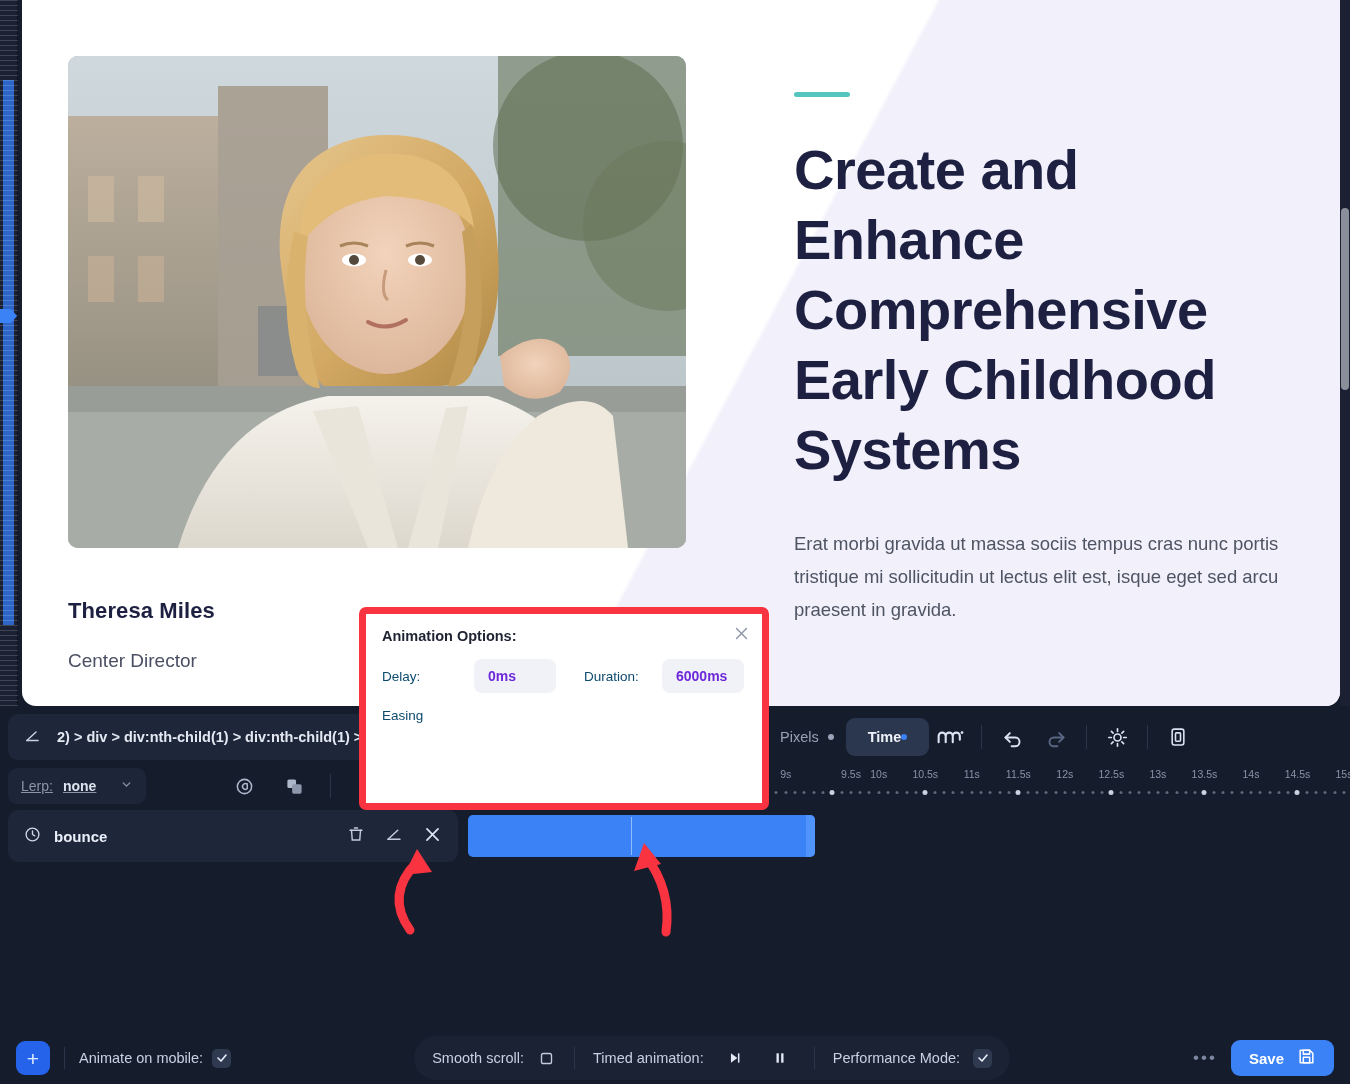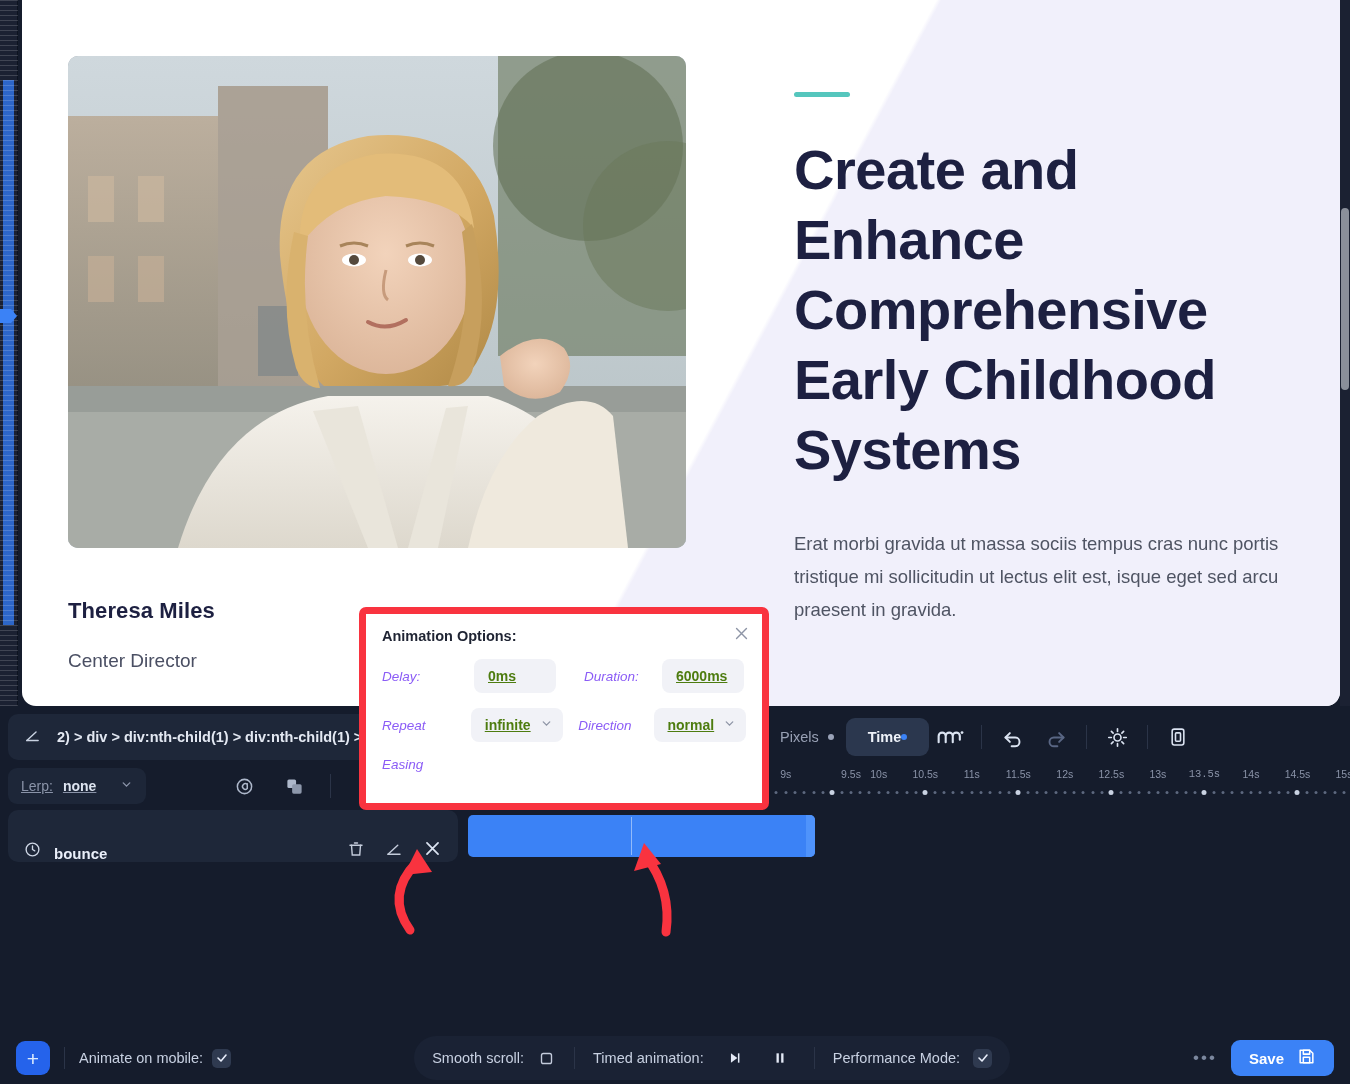--- a/index.html
+++ b/index.html
@@ -139,21 +139,21 @@
     background: #5d687f; transform: translateX(-50%);
   }
   .ruler .dots i.maj { width: 5px; height: 5px; top: 2px; background: #c9d2e2; }
 
   .track-row {
     position: absolute; left: 8px; top: 104px; width: 1334px; height: 52px;
   }
   .track-head {
     position: absolute; left: 0; top: 0; width: 450px; height: 52px;
     background: #1e2739; border-radius: 10px;
-    display: flex; align-items: flex-end; padding: 0 16px;
+    display: flex; align-items: center; padding: 0 16px;
   }
   .track-name { color: #eaeffa; font-size: 15px; font-weight: 700; margin-left: 13px; }
   .track-actions { margin-left: auto; display: flex; align-items: center; gap: 20px; color: #c2cada; }
   .clip {
     position: absolute; left: 460px; top: 5px; width: 347px; height: 42px;
     background: #3b82f6; border-radius: 5px;
   }
   .clip .split { position: absolute; left: 163px; top: 2px; width: 1px; height: 38px; background: rgba(255,255,255,.45); }
   .clip .tail { position: absolute; right: 0; top: 0; width: 9px; height: 42px; background: #4f93fb; border-radius: 0 5px 5px 0; }
 
@@ -199,26 +199,26 @@
     position: absolute; left: 359px; top: 607px; width: 410px; height: 203px;
     border: 7px solid #f9333f; border-radius: 7px; background: #ffffff;
     z-index: 40;
   }
   .pop-inner { position: relative; width: 100%; height: 100%; padding: 14px 16px 0 16px; }
   .pop-title { font-size: 14.5px; font-weight: 700; color: #1f2433; }
   .pop-close {
     position: absolute; right: 12px; top: 11px; color: #8e95a6; cursor: pointer;
   }
   .fld-row { display: flex; align-items: center; margin-top: 15px; }
-  .fld-lbl { color: #8b5cf6; font-size: 13.5px; width: 92px; font-style: italic; }
+  .fld-lbl { color: #0c4a6e; font-size: 13.5px; width: 92px; }
   .fld-lbl.w2 { width: 64px; }
   .fld-box {
     background: #f1f2f7; border-radius: 8px; height: 34px;
     display: flex; align-items: center; padding: 0 14px;
-    color: #4d7c0f; font-size: 14px; font-weight: 700; text-decoration: underline;
+    color: #6d28d9; font-size: 14px; font-weight: 700;
   }
   .fld-in { width: 82px; }
   .fld-sel { width: 95px; justify-content: space-between; padding-right: 10px; }
   .fld-wide { width: 292px; justify-content: space-between; padding-right: 12px; }
   .chev { color: #8e95a6; }
 
   
   #arrows { position: absolute; left: 0; top: 0; width: 1350px; height: 1084px; pointer-events: none; z-index: 50; }
 </style>
 </head>
@@ -418,21 +418,21 @@
           <span style="left: 279.158px;">8.5s</span>
           <span style="left: 325.684px;">9s</span>
           <span style="left: 391px;">9.5s</span>
           <span style="left: 418.737px;">10s</span>
           <span style="left: 465.263px;">10.5s</span>
           <span style="left: 511.789px;">11s</span>
           <span style="left: 558.316px;">11.5s</span>
           <span style="left: 604.842px;">12s</span>
           <span style="left: 651.368px;">12.5s</span>
           <span style="left: 697.895px;">13s</span>
-          <span style="left: 744.421px; font-family: Liberation Mono, monospace;">13.5s</span>
+          <span style="left: 744.421px;">13.5s</span>
           <span style="left: 790.947px;">14s</span>
           <span style="left: 837.474px;">14.5s</span>
           <span style="left: 884px;">15s</span>
         </div>
       <div class="dots">
           <i class="maj" style="left: 0px;"></i>
           <i style="left: 9.30526px;"></i>
           <i style="left: 18.6105px;"></i>
           <i style="left: 27.9158px;"></i>
           <i style="left: 37.2211px;"></i>
@@ -633,40 +633,20 @@
           </svg>
       </div>
 
       <div class="fld-row">
         <span class="fld-lbl">Delay:</span>
         <span class="fld-box fld-in">0ms</span>
         <span class="fld-lbl w2" style="margin-left:28px;width:78px">Duration:</span>
         <span class="fld-box fld-in">6000ms</span>
       </div>
 
-      <div class="fld-row">
-        <span class="fld-lbl">Repeat</span>
-        <span class="fld-box fld-sel">
-          <span>infinite</span>
-          <span class="chev">
-            <svg width="13" height="13" viewBox="0 0 24 24" fill="none" stroke="#8e95a6" stroke-width="2.4" stroke-linecap="round">
-                <path d="M6 9l6 6 6-6"></path>
-              </svg>
-          </span>
-        </span>
-        <span class="fld-lbl w2" style="margin-left:15px;width:78px">Direction</span>
-        <span class="fld-box fld-sel">
-          <span>normal</span>
-          <span class="chev">
-            <svg width="13" height="13" viewBox="0 0 24 24" fill="none" stroke="#8e95a6" stroke-width="2.4" stroke-linecap="round">
-                <path d="M6 9l6 6 6-6"></path>
-              </svg>
-          </span>
-        </span>
-      </div>
 
       <div class="fld-row">
         <span class="fld-lbl">Easing</span>
       </div>
     </div>
   </div>
 
   <svg id="arrows">
     <g stroke="#f9333f" stroke-width="9" fill="none" stroke-linecap="round">
       <path d="M410 930 Q385 895 417 862"></path>

